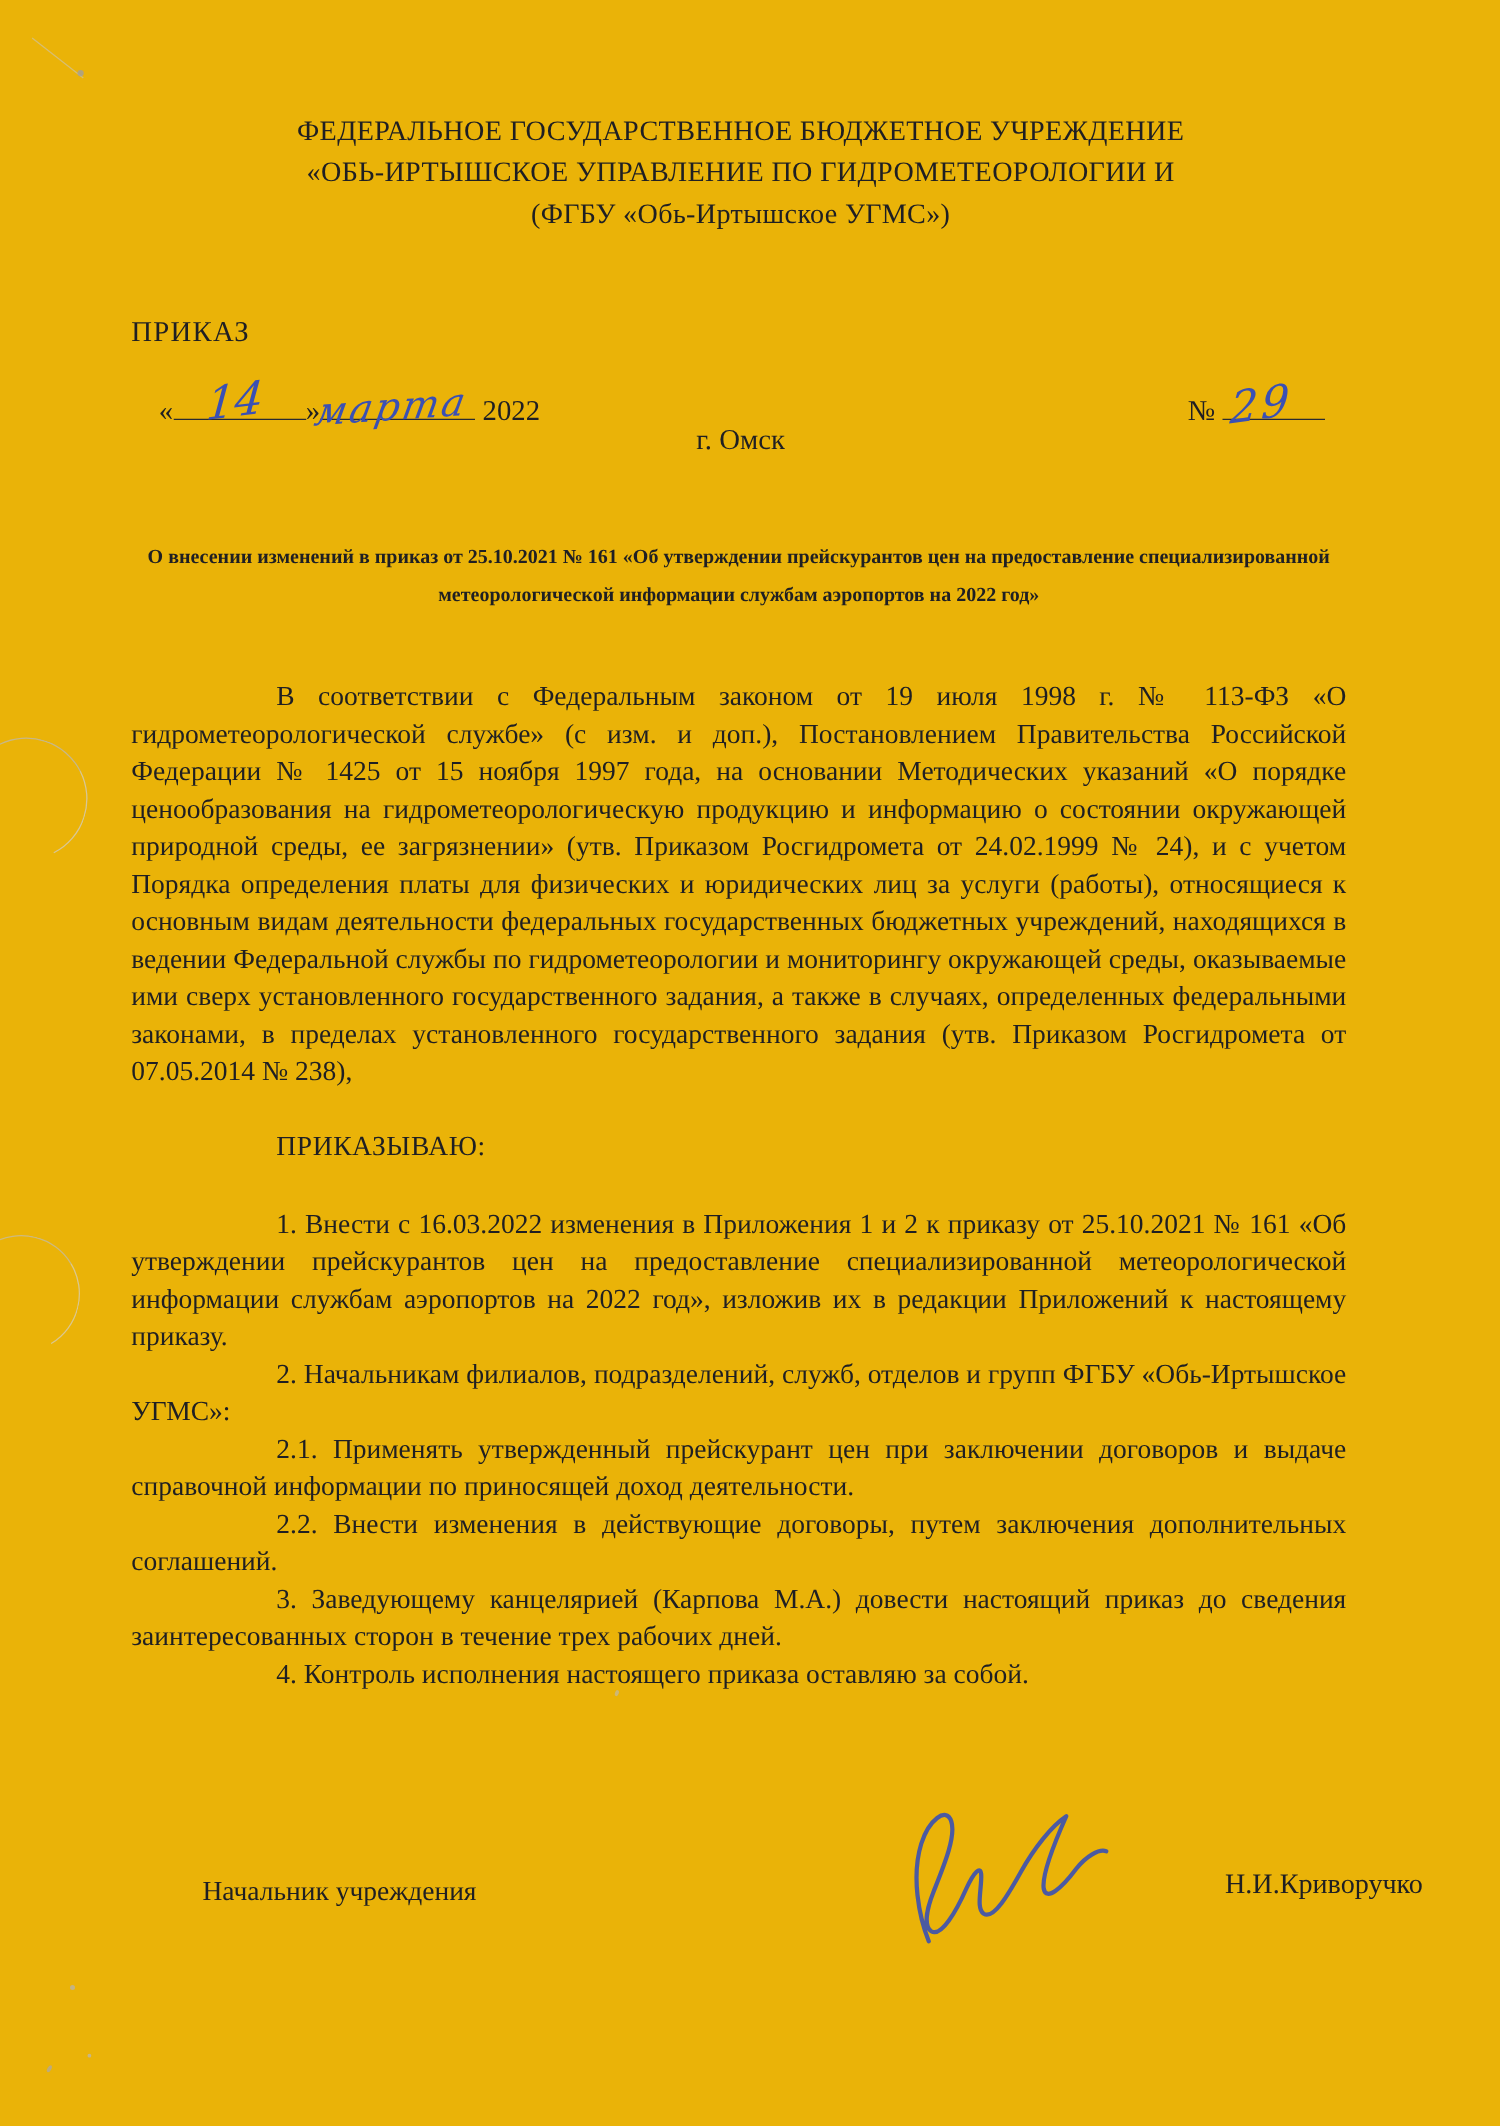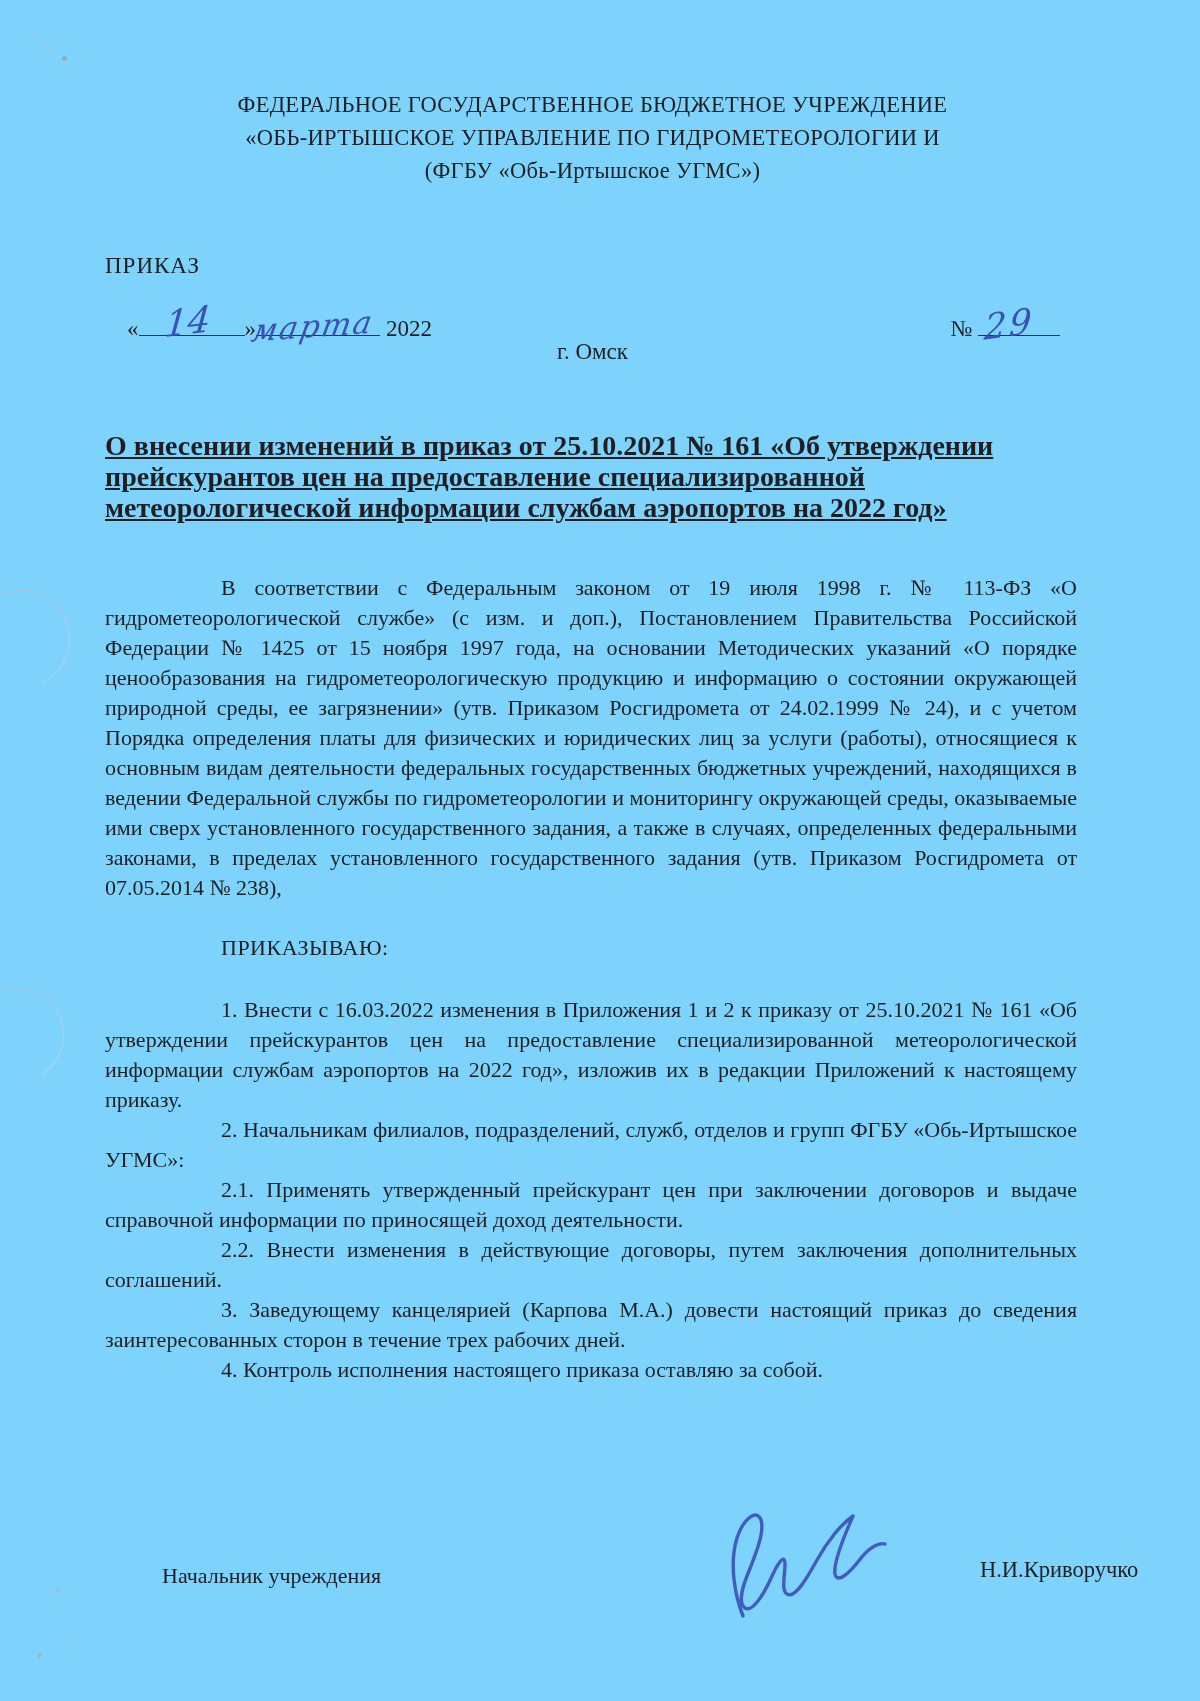--- a/index.html
+++ b/index.html
@@ -1,20 +1,20 @@
 <!DOCTYPE html>
 <html lang="ru"><head>
 <meta charset="utf-8">
 <style>
   html,body{margin:0;padding:0;background:#e8e8e8;}
   .page{
     position:relative;
     width:1200px;height:1701px;
     margin:0 auto;
-    background:#7dd3fc;
+    background:#eab308;
     font-family:"Liberation Serif","DejaVu Serif",serif;
     color:#1f1f23;
     overflow:hidden;
   }
   
   .org-header{
     position:absolute;top:88px;left:105px;width:975px;
     text-align:center;
     font-size:22.5px;line-height:33px;
     letter-spacing:.3px;
@@ -52,34 +52,34 @@
     position:absolute;top:339px;left:105px;width:975px;
     text-align:center;font-size:23px;
   }
   
   .flow{
     position:absolute;top:430px;left:105px;width:972px;
     font-size:22px;line-height:30px;
   }
   .subject{
     margin:0 0 50px 0;
-    text-align:left;
+    text-align:center;
     font-weight:bold;
-    font-size:28px;line-height:31px;text-decoration:underline;
+    font-size:16px;line-height:31px;
   }
   .para{
     margin:0;
     text-align:justify;
     text-indent:116px;
   }
   .preamble{margin-bottom:30px;}
   .order-word{margin:0 0 32px 0;text-indent:116px;letter-spacing:.5px;}
   
   .sig-row{
-    position:absolute;top:1549px;left:0;width:1200px;height:120px;
+    position:absolute;top:1486px;left:0;width:1200px;height:120px;
     font-size:22px;
   }
   .sig-position{position:absolute;left:162px;top:14px;}
   .sig-name{position:absolute;left:980px;top:8px;font-size:22.5px;}
   .sig-ink{position:absolute;left:715px;top:-45px;}
   
   .mark{position:absolute;pointer-events:none;}
   .mark-tl-line{left:26px;top:30px;width:52px;height:0;border-top:1.4px solid #c7c7cb;transform:rotate(38deg);transform-origin:left top;opacity:.55;}
   .mark-tl-dot{left:62px;top:56px;width:5px;height:5px;border-radius:50%;background:#9d9da3;opacity:.75;}
   .mark-arc1{left:-28px;top:590px;width:96px;height:96px;border:1.6px solid transparent;border-top-color:#b9b9bf;border-right-color:#cfcfd4;border-radius:50%;transform:rotate(18deg);opacity:.7;}

